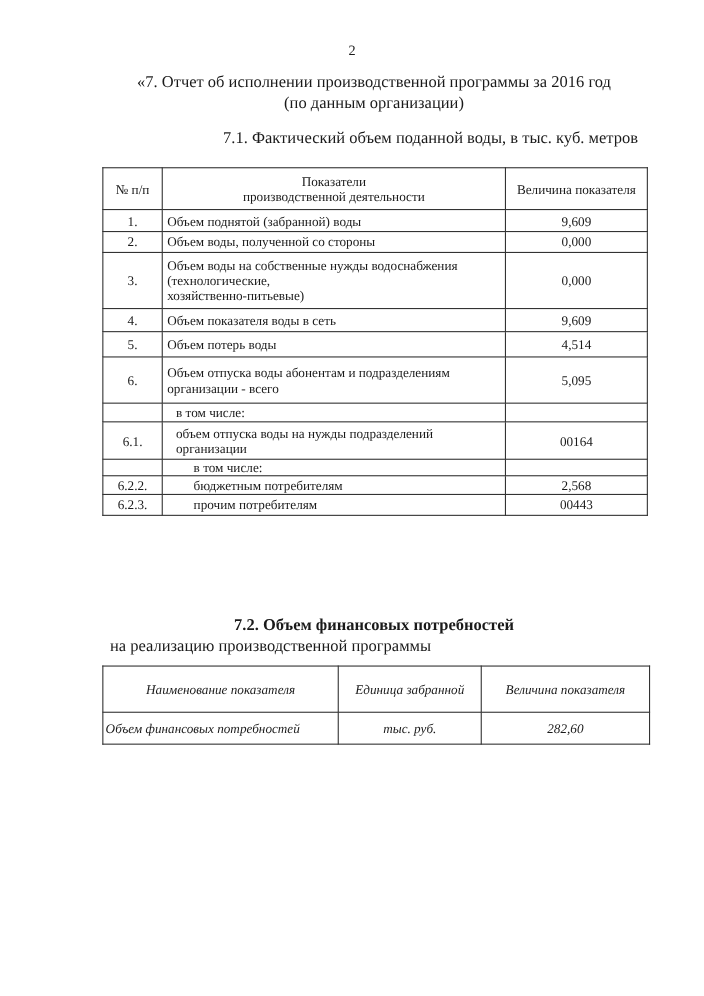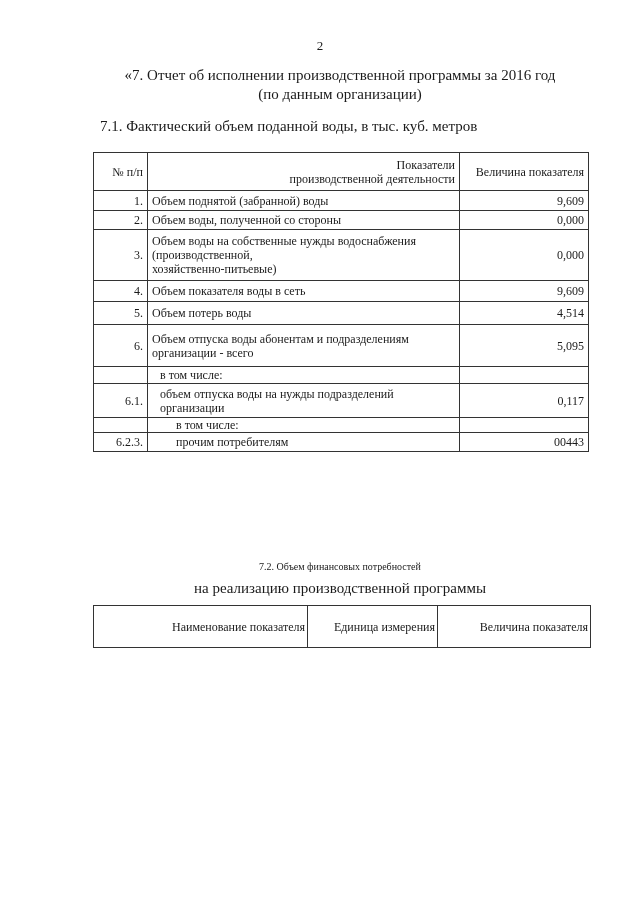--- a/index.html
+++ b/index.html
@@ -5,37 +5,37 @@
   html, body { margin: 0; padding: 0; background: #ffffff; }
   body {
     width: 640px; height: 905px; position: relative; overflow: hidden;
     font-family: "Liberation Serif", "DejaVu Serif", serif; color: #1a1a1a;
   }
   .abs { position: absolute; }
   .page-num { left: 0; width: 640px; top: 38px; text-align: center; font-size: 13px; }
   .title { left: 100px; width: 480px; text-align: center; font-size: 15px; line-height: 19px; }
   .t1 { top: 66px; }
   .t2 { top: 85px; }
-  .sub1 { left: 100px; width: 480px; top: 118px; text-align: left; font-size: 15px; }
+  .sub1 { left: 100px; width: 480px; top: 118px; text-align: right; font-size: 15px; }
   table { border-collapse: collapse; position: absolute; table-layout: fixed; }
   td { border: 1px solid #333; font-size: 12px; line-height: 14px; padding: 0 4px; vertical-align: middle; }
   #tbl1 { left: 93px; top: 152px; width: 495px; }
   #tbl1 col.c1 { width: 54px; }
   #tbl1 col.c2 { width: 312px; }
   #tbl1 col.c3 { width: 129px; }
-  .center { text-align: right; }
+  .center { text-align: center; }
   .ind1 { padding-left: 12px; }
   .ind2 { padding-left: 28px; }
-  .sub2a { left: 100px; width: 480px; top: 561px; text-align: center; font-size: 10px; }
-  .sub2b { left: 100px; width: 480px; top: 580px; text-align: center; font-size: 15px; }
+  .sub2a { left: 100px; width: 480px; top: 561px; text-align: center; font-size: 15px; font-weight: bold; }
+  .sub2b { left: 100px; width: 480px; top: 580px; font-size: 15px; }
   #tbl2 { left: 93px; top: 605px; width: 497px; }
   #tbl2 col.d1 { width: 214px; }
   #tbl2 col.d2 { width: 130px; }
   #tbl2 col.d3 { width: 153px; }
-  #tbl2 td { padding: 0 2px; }
+  #tbl2 td { padding: 0 2px; font-style: italic; }
 </style>
 </head>
 <body>
 
 <div class="abs page-num">2</div>
 <div class="abs title t1">«7. Отчет об исполнении производственной программы за 2016 год</div>
 <div class="abs title t2">(по данным организации)</div>
 <div class="abs sub1">7.1. Фактический объем поданной воды, в тыс. куб. метров</div>
 
 <table id="tbl1">
@@ -60,21 +60,21 @@
   </tr>
   <tr style="height:19px">
     <td class="center">2.</td>
     <td>Объем воды, полученной со стороны</td>
     <td class="center">0,000</td>
   </tr>
   <tr style="height:51px">
     <td class="center">3.</td>
     <td>
       <div>Объем воды на собственные нужды водоснабжения</div>
-      <div>(производственной,</div>
+      <div>(технологические,</div>
       <div>хозяйственно-питьевые)</div>
     </td>
     <td class="center">0,000</td>
   </tr>
   <tr style="height:21px">
     <td class="center">4.</td>
     <td>Объем показателя воды в сеть</td>
     <td class="center">9,609</td>
   </tr>
   <tr style="height:23px">
@@ -94,26 +94,31 @@
     <td class="center"></td>
     <td class="ind1">в том числе:</td>
     <td class="center"></td>
   </tr>
   <tr style="height:34px">
     <td class="center">6.1.</td>
     <td class="ind1">
       <div>объем отпуска воды на нужды подразделений</div>
       <div>организации</div>
     </td>
-    <td class="center">0,117</td>
+    <td class="center">00164</td>
   </tr>
   <tr style="height:15px">
     <td class="center"></td>
     <td class="ind2">в том числе:</td>
     <td class="center"></td>
+  </tr>
+  <tr style="height:17px">
+    <td class="center">6.2.2.</td>
+    <td class="ind2">бюджетным потребителям</td>
+    <td class="center">2,568</td>
   </tr>
   <tr style="height:19px">
     <td class="center">6.2.3.</td>
     <td class="ind2">прочим потребителям</td>
     <td class="center">00443</td>
   </tr>
 </tbody>
   </table>
 
 <div class="abs sub2a">7.2. Объем финансовых потребностей</div>
@@ -121,17 +126,22 @@
 
 <table id="tbl2">
   <colgroup>
       <col class="d1">
       <col class="d2">
       <col class="d3">
     </colgroup>
   <tbody>
       <tr style="height:42px">
     <td class="center">Наименование показателя</td>
-    <td class="center">Единица измерения</td>
+    <td class="center">Единица забранной</td>
     <td class="center">Величина показателя</td>
+  </tr>
+  <tr style="height:29px">
+    <td>Объем финансовых потребностей</td>
+    <td class="center">тыс. руб.</td>
+    <td class="center">282,60</td>
   </tr>
 </tbody>
   </table>
 
 </body></html>

